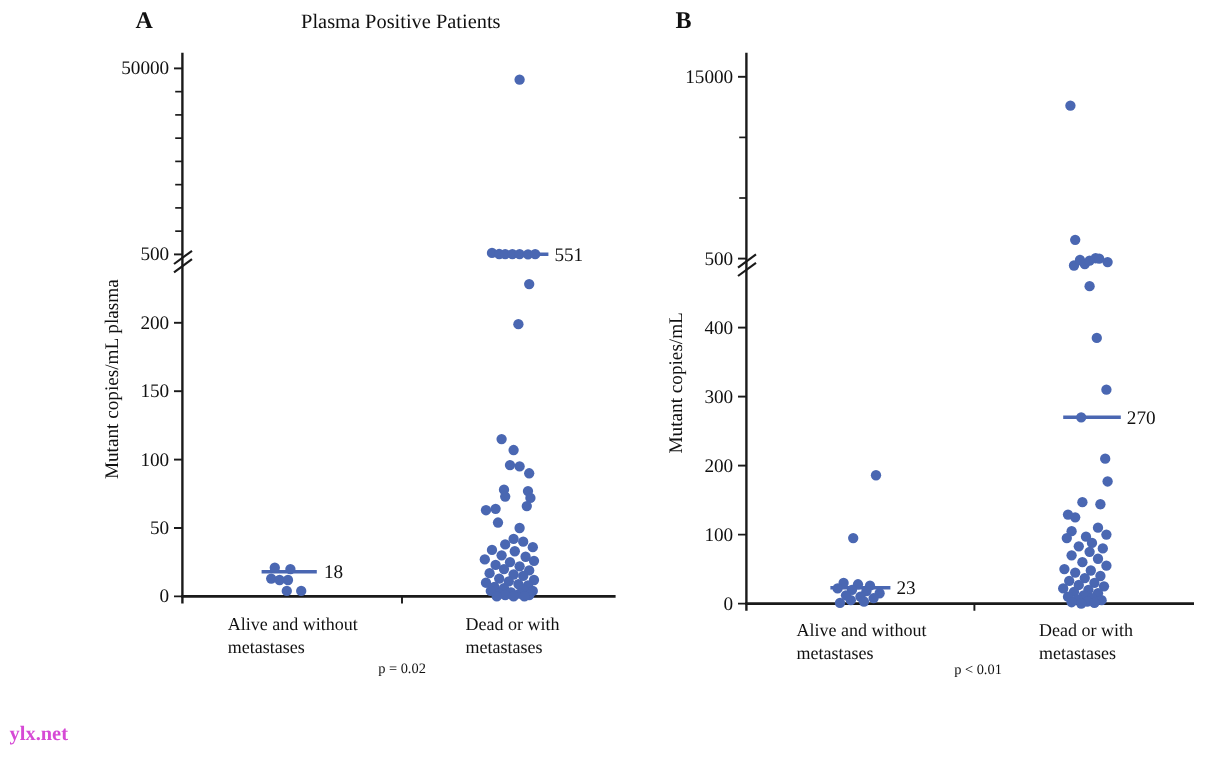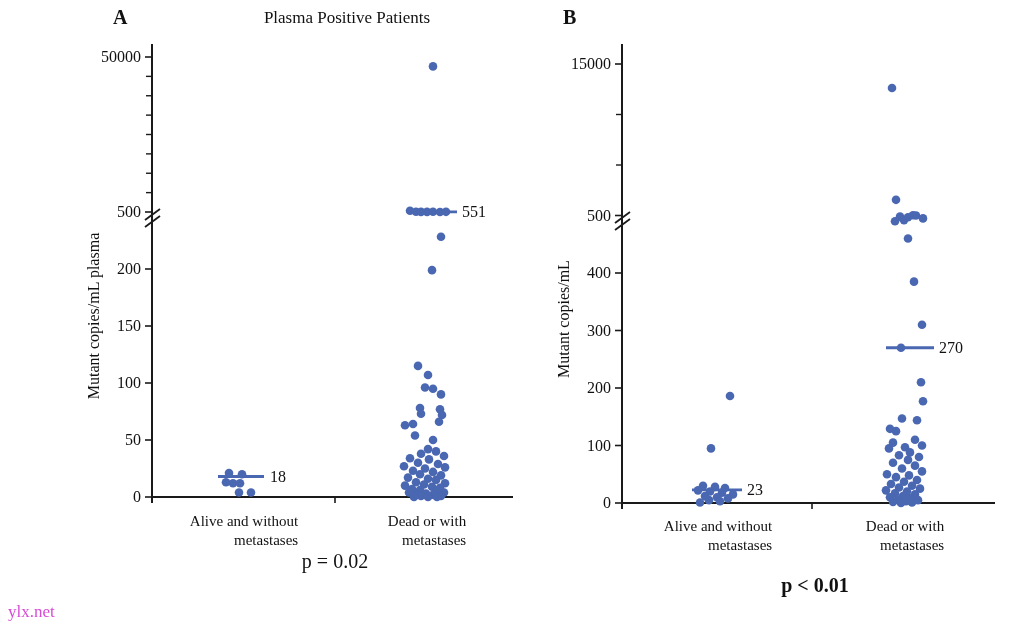--- a/index.html
+++ b/index.html
@@ -2,25 +2,25 @@
 <html><head>
 <meta charset="utf-8">
 <style>
   html,body{margin:0;padding:0;background:#fff;}
   .figure{position:relative;width:1024px;height:631px;background:#ffffff;overflow:hidden;
           font-family:"Liberation Serif", serif;color:#111;}
   .abs{position:absolute;}
   .panel-letter{font-size:20px;font-weight:bold;}
   .panel-title{font-size:17px;transform:translateX(-50%);white-space:nowrap;}
   .ylabel{font-size:16px;white-space:nowrap;transform:translate(-50%,-50%) rotate(-90deg);}
-  .group-label{font-size:15px;line-height:19px;text-align:right;transform:translateX(-50%);white-space:nowrap;}
-  .pvalue{font-size:20px;transform:translateX(-50%);white-space:nowrap;}
+  .group-label{font-size:15px;line-height:19px;text-align:left;transform:translateX(-50%);white-space:nowrap;}
+  .pvalue{font-size:12px;transform:translateX(-50%);white-space:nowrap;}
   .caption{font-size:18px;white-space:nowrap;}
   .caption b{font-weight:bold;}
-  .watermark{font-size:17px;font-weight:normal;opacity:0.85;}
+  .watermark{font-size:17px;font-weight:bold;opacity:0.85;}
   svg{position:absolute;left:0;top:0;}
 </style>
 </head>
 <body>
 
 <div class="figure">
 
   <svg id="chart-svg" width="1024" height="631" viewBox="0 0 1024 631">
       <line x1="152" y1="44" x2="152" y2="503" stroke="#1a1a1a" stroke-width="2"></line>
       <line x1="151" y1="497" x2="513" y2="497" stroke="#1a1a1a" stroke-width="2.2"></line>
@@ -210,21 +210,21 @@
       <circle cx="898" cy="499.55" r="4.3" fill="#4a67b2"></circle>
       <circle cx="918" cy="500.125" r="4.3" fill="#4a67b2"></circle>
       <circle cx="906" cy="501.275" r="4.3" fill="#4a67b2"></circle>
       <circle cx="893" cy="501.85" r="4.3" fill="#4a67b2"></circle>
       <circle cx="912" cy="502.425" r="4.3" fill="#4a67b2"></circle>
       <circle cx="901" cy="503" r="4.3" fill="#4a67b2"></circle>
       <text x="939" y="353.25" text-anchor="start" font-size="16" font-family="&quot;Liberation Serif&quot;, serif" fill="#111111">270</text>
     </svg>
 
   <div class="abs panel-letter" style="left:113px;top:6px;">A</div>
-  <div class="abs panel-title" style="left:347px;top:8px;text-align:right;">Plasma Positive Patients</div>
+  <div class="abs panel-title" style="left:334px;top:8px;text-align:right;">Plasma Positive Patients</div>
   <div class="abs ylabel" style="left:94px;top:316px;">Mutant copies/mL plasma</div>
   <div class="abs group-label" style="left:244px;top:512px;">
     <div>Alive and without</div>
     <div>metastases</div>
   </div>
   <div class="abs group-label" style="left:427px;top:512px;">
     <div>Dead or with</div>
     <div>metastases</div>
   </div>
   <div class="abs pvalue" style="left:335px;top:550px;">p = 0.02</div>
@@ -232,17 +232,17 @@
   <div class="abs panel-letter" style="left:563px;top:6px;">B</div>
   <div class="abs ylabel" style="left:564px;top:319px;">Mutant copies/mL</div>
   <div class="abs group-label" style="left:718px;top:517px;">
     <div>Alive and without</div>
     <div>metastases</div>
   </div>
   <div class="abs group-label" style="left:905px;top:517px;">
     <div>Dead or with</div>
     <div>metastases</div>
   </div>
-  <div class="abs pvalue" style="left:815px;top:574px;font-weight:bold;">p &lt; 0.01</div>
+  <div class="abs pvalue" style="left:815px;top:551px;">p &lt; 0.01</div>
 
   <div class="abs watermark" style="left: 8px; top: 602px; color: rgb(207, 43, 206);">ylx.net</div>
 
 </div>
 
 </body></html>

